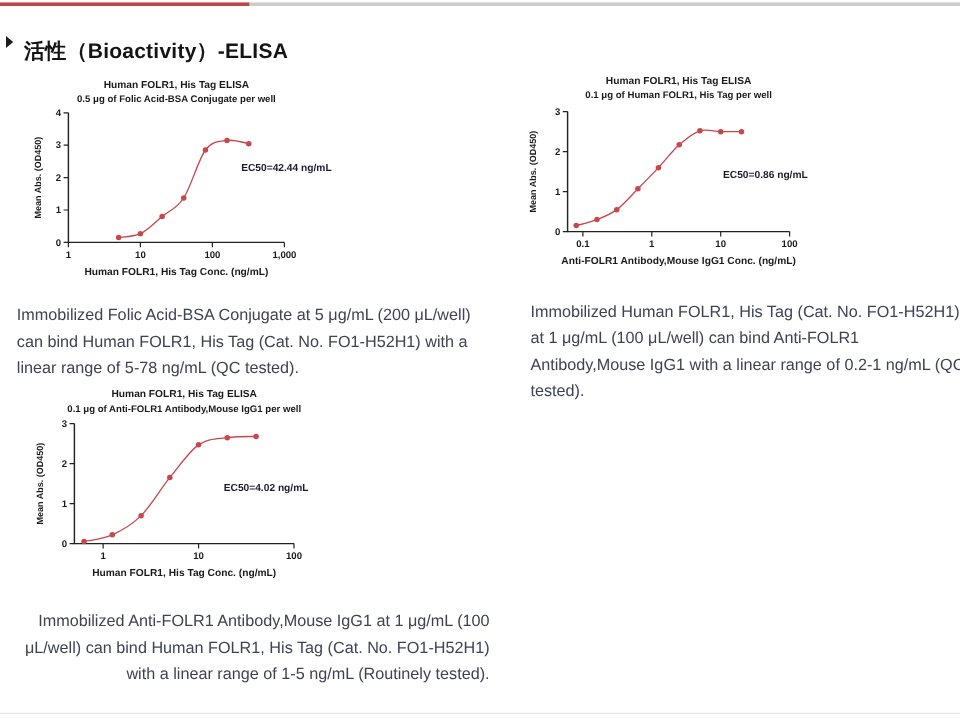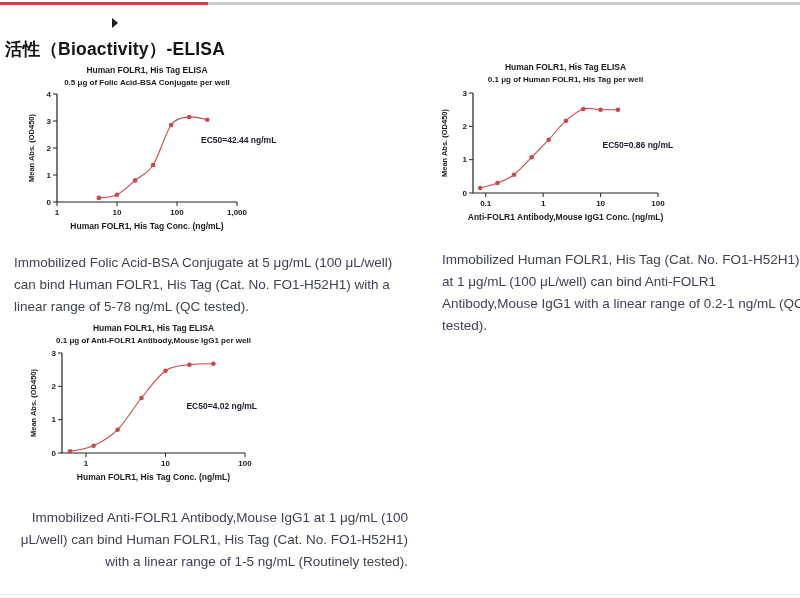--- a/index.html
+++ b/index.html
@@ -4,21 +4,21 @@
 <style>
   html,body{margin:0;padding:0;}
   body{
     width:800px;height:598px;position:relative;background:#ffffff;
     font-family:"Liberation Sans", sans-serif;overflow:hidden;
   }
   .divider{position:absolute;top:2px;height:3px;}
   #divider-accent{left:0;width:208px;}
   #divider-rest{left:208px;width:592px;}
   .heading-row{
-    position:absolute;left:5px;top:18px;display:flex;align-items:center;gap:9px;flex-direction:column;
+    position:absolute;left:5px;top:30px;display:flex;align-items:flex-start;gap:9px;
   }
   .tri{
     width:0;height:0;border-left:6px solid #1c1c1c;
     border-top:5px solid transparent;border-bottom:5px solid transparent;
   }
   .heading{
     font-size:17.5px;font-weight:600;color:#141414;letter-spacing:0.2px;
   }
   .chart{position:absolute;}
   .para{
@@ -132,17 +132,17 @@
       <circle cx="43.0" cy="128.3" r="2.3" fill="#c9474a"></circle>
       <circle cx="66.6" cy="122.7" r="2.3" fill="#c9474a"></circle>
       <circle cx="90.6" cy="106.7" r="2.3" fill="#c9474a"></circle>
       <circle cx="114.5" cy="75.0" r="2.3" fill="#c9474a"></circle>
       <circle cx="138.5" cy="47.7" r="2.3" fill="#c9474a"></circle>
       <circle cx="162.4" cy="41.7" r="2.3" fill="#c9474a"></circle>
       <circle cx="186.4" cy="40.7" r="2.3" fill="#c9474a"></circle>
       <text x="159.44" y="86" font-size="8.5" font-weight="600" fill="#1b1b2e">EC50=4.02 ng/mL</text>
     </svg></div>
 
-<div class="para" id="para-1">Immobilized Folic Acid-BSA Conjugate at 5 μg/mL (100 μL/well) can bind Human FOLR1, His Tag (Cat. No. FO1-H52H1) with a linear range of 5-78 ng/mL (QC tested).</div>
+<div class="para" id="para-1">Immobilized Folic Acid-BSA Conjugate at 5 μg/mL (200 μL/well) can bind Human FOLR1, His Tag (Cat. No. FO1-H52H1) with a linear range of 5-78 ng/mL (QC tested).</div>
 <div class="para" id="para-2">Immobilized Human FOLR1, His Tag (Cat. No. FO1-H52H1) at 1 μg/mL (100 μL/well) can bind Anti-FOLR1 Antibody,Mouse IgG1 with a linear range of 0.2-1 ng/mL (QC tested).</div>
 <div class="para" id="para-3">Immobilized Anti-FOLR1 Antibody,Mouse IgG1 at 1 μg/mL (100 μL/well) can bind Human FOLR1, His Tag (Cat. No. FO1-H52H1) with a linear range of 1-5 ng/mL (Routinely tested).</div>
 
 <div id="bottom-line"></div>
 
 </body></html>

